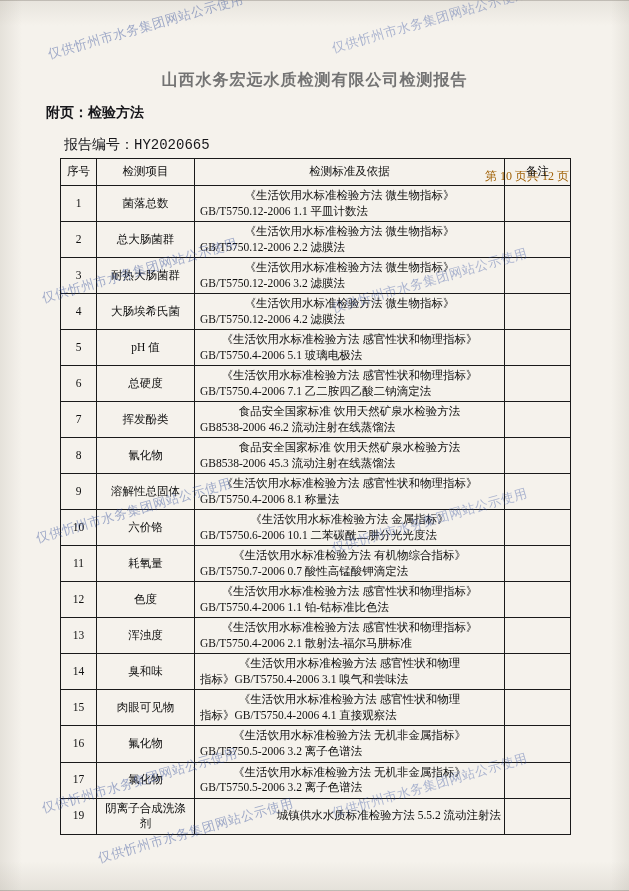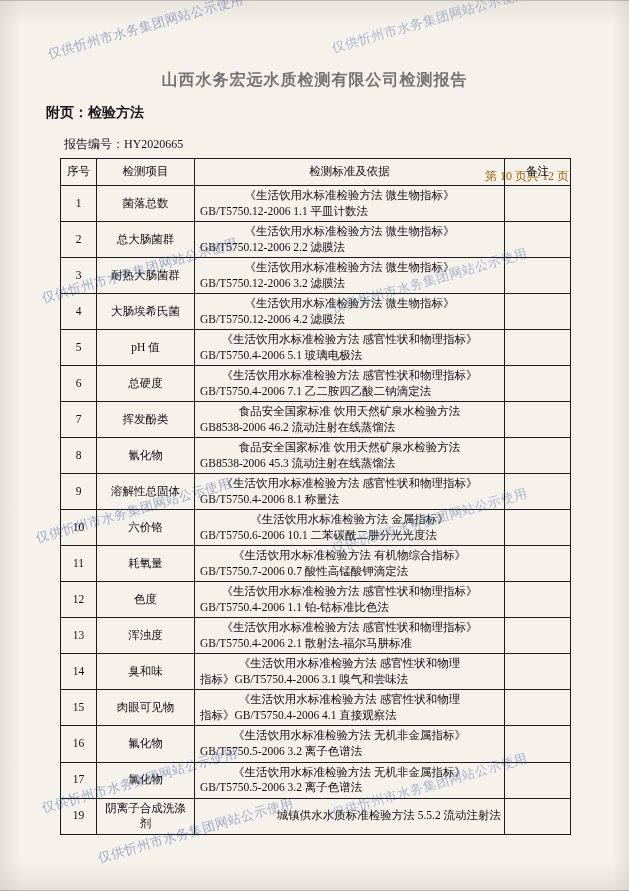--- a/index.html
+++ b/index.html
@@ -57,22 +57,23 @@
     top: 104px;
     left: 46px;
     font-size: 14px;
     font-weight: bold;
     color: #16161a;
   }
   .report-no {
     position: absolute;
     top: 136px;
     left: 64px;
-    font-size: 12px;
+    font-size: 14px;
     color: #16161a;
+    font-family: Liberation Mono, monospace;
   }
   .page-no {
     position: absolute;
     top: 136px;
     right: 60px;
     font-size: 12px;
     color: #a16207;
     margin-top: 32px;
   }
   table.main {

